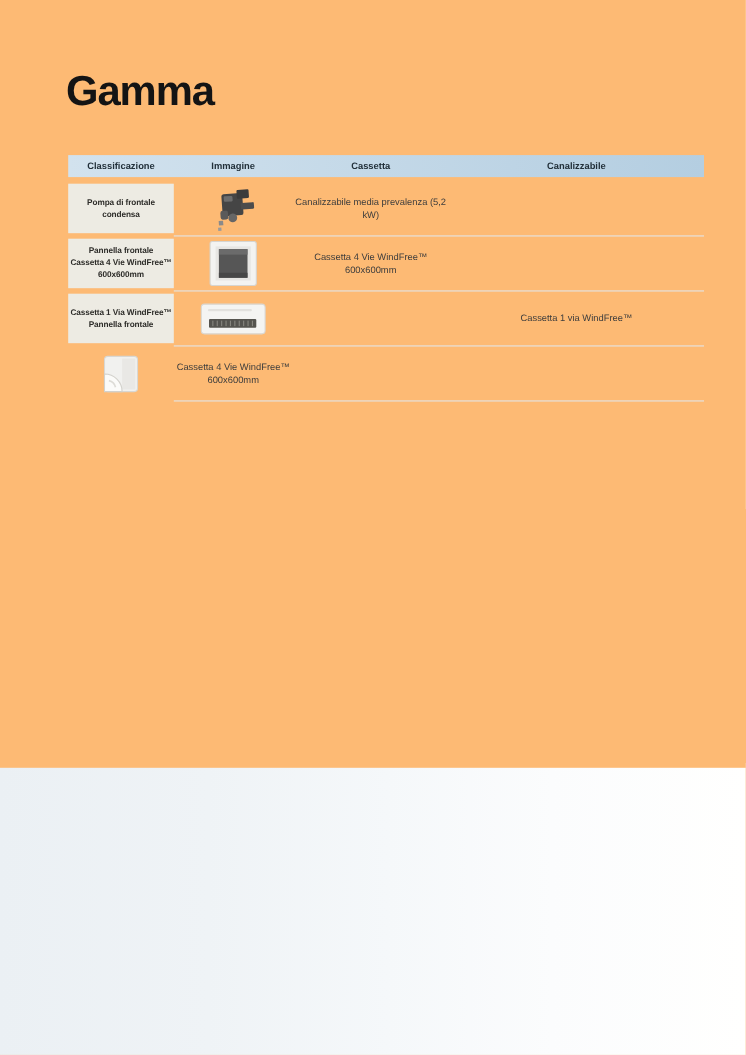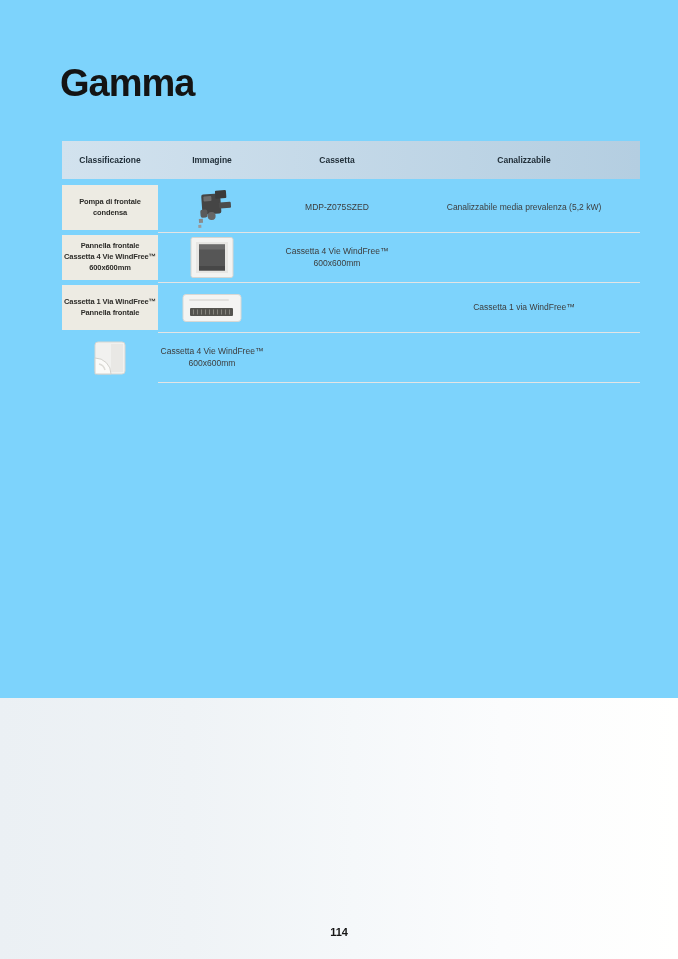--- a/index.html
+++ b/index.html
@@ -1,20 +1,20 @@
 <!DOCTYPE html>
 <html style="--header-grad-start: #d2e2ee; --header-grad-end: #b4cee1; --classification-bg: #edebe3; --footer-grad-start: #ebf0f4;"><head>
 <meta charset="utf-8">
 <style>
   html, body { margin:0; padding:0; }
   .page {
     position:relative;
     width:678px;
     height:959px;
-    background:#7dd3fc;
+    background:#fdba74;
     overflow:hidden;
     font-family:"Liberation Sans", sans-serif;
     -webkit-font-smoothing:antialiased;
   }
 
   .page-title {
     position:absolute;
     left:60px;
     top:62px;
     font-size:38px;
@@ -26,21 +26,21 @@
   .catalog-table {
     position:absolute;
     left:62px;
     top:141px;
     width:578px;
   }
 
   .thead {
     display:grid;
     grid-template-columns:96px 108px 142px 1fr;
-    height:38px;
+    height:20px;
     align-items:center;
     background:linear-gradient(90deg, var(--header-grad-start, #d2e2ee) 0%, var(--header-grad-end, #b4cee1) 100%);
     margin-bottom:6px;
   }
   .th {
     text-align:center;
     font-size:8.5px;
     font-weight:700;
     color:#22303a;
   }
@@ -132,21 +132,20 @@
             <rect x="27" y="4" width="11" height="8" rx="1" fill="#3b3b3b"></rect>
             <rect x="30" y="16" width="12" height="6" rx="1" fill="#4c4c4c"></rect>
             <rect x="15" y="9" width="8" height="5" rx="1" fill="#6d6d6d"></rect>
             <rect x="11" y="22" width="7" height="8" rx="2" fill="#5a5a5a"></rect>
             <circle cx="22" cy="29" r="4" fill="#666666"></circle>
             <rect x="9" y="31" width="4" height="4" fill="#8a8a8a"></rect>
             <rect x="8" y="37" width="3" height="3" fill="#9a9a9a"></rect>
           </g>
         </svg>
       </div>
-      <div class="cell">MDP-Z075SZED</div>
       <div class="cell">Canalizzabile media prevalenza (5,2 kW)</div>
     </div>
 
     <div class="trow">
       <div class="cell classification">Pannella frontale
 Cassetta 4 Vie WindFree™
 600x600mm</div>
       <div class="cell image">
         <svg width="46" height="43" viewBox="0 0 46 43" aria-label="4-way-cassette-front-panel-photo">
           <rect x="2" y="1.5" width="42" height="40" rx="2" fill="#f3f3f1" stroke="#d6d5d1" stroke-width="1"></rect>
@@ -193,15 +192,14 @@
           <path d="M6 24 A 8 8 0 0 1 12 30" fill="none" stroke="#dddcd7" stroke-width="1.5"></path>
         </svg>
       </div>
       <div class="cell">Cassetta 4 Vie WindFree™ 600x600mm</div>
     </div>
 
   </div>
 
   <div class="footer-gradient"></div>
 
-  <div class="page-number">114</div>
 
 </div>
 
 </body></html>

